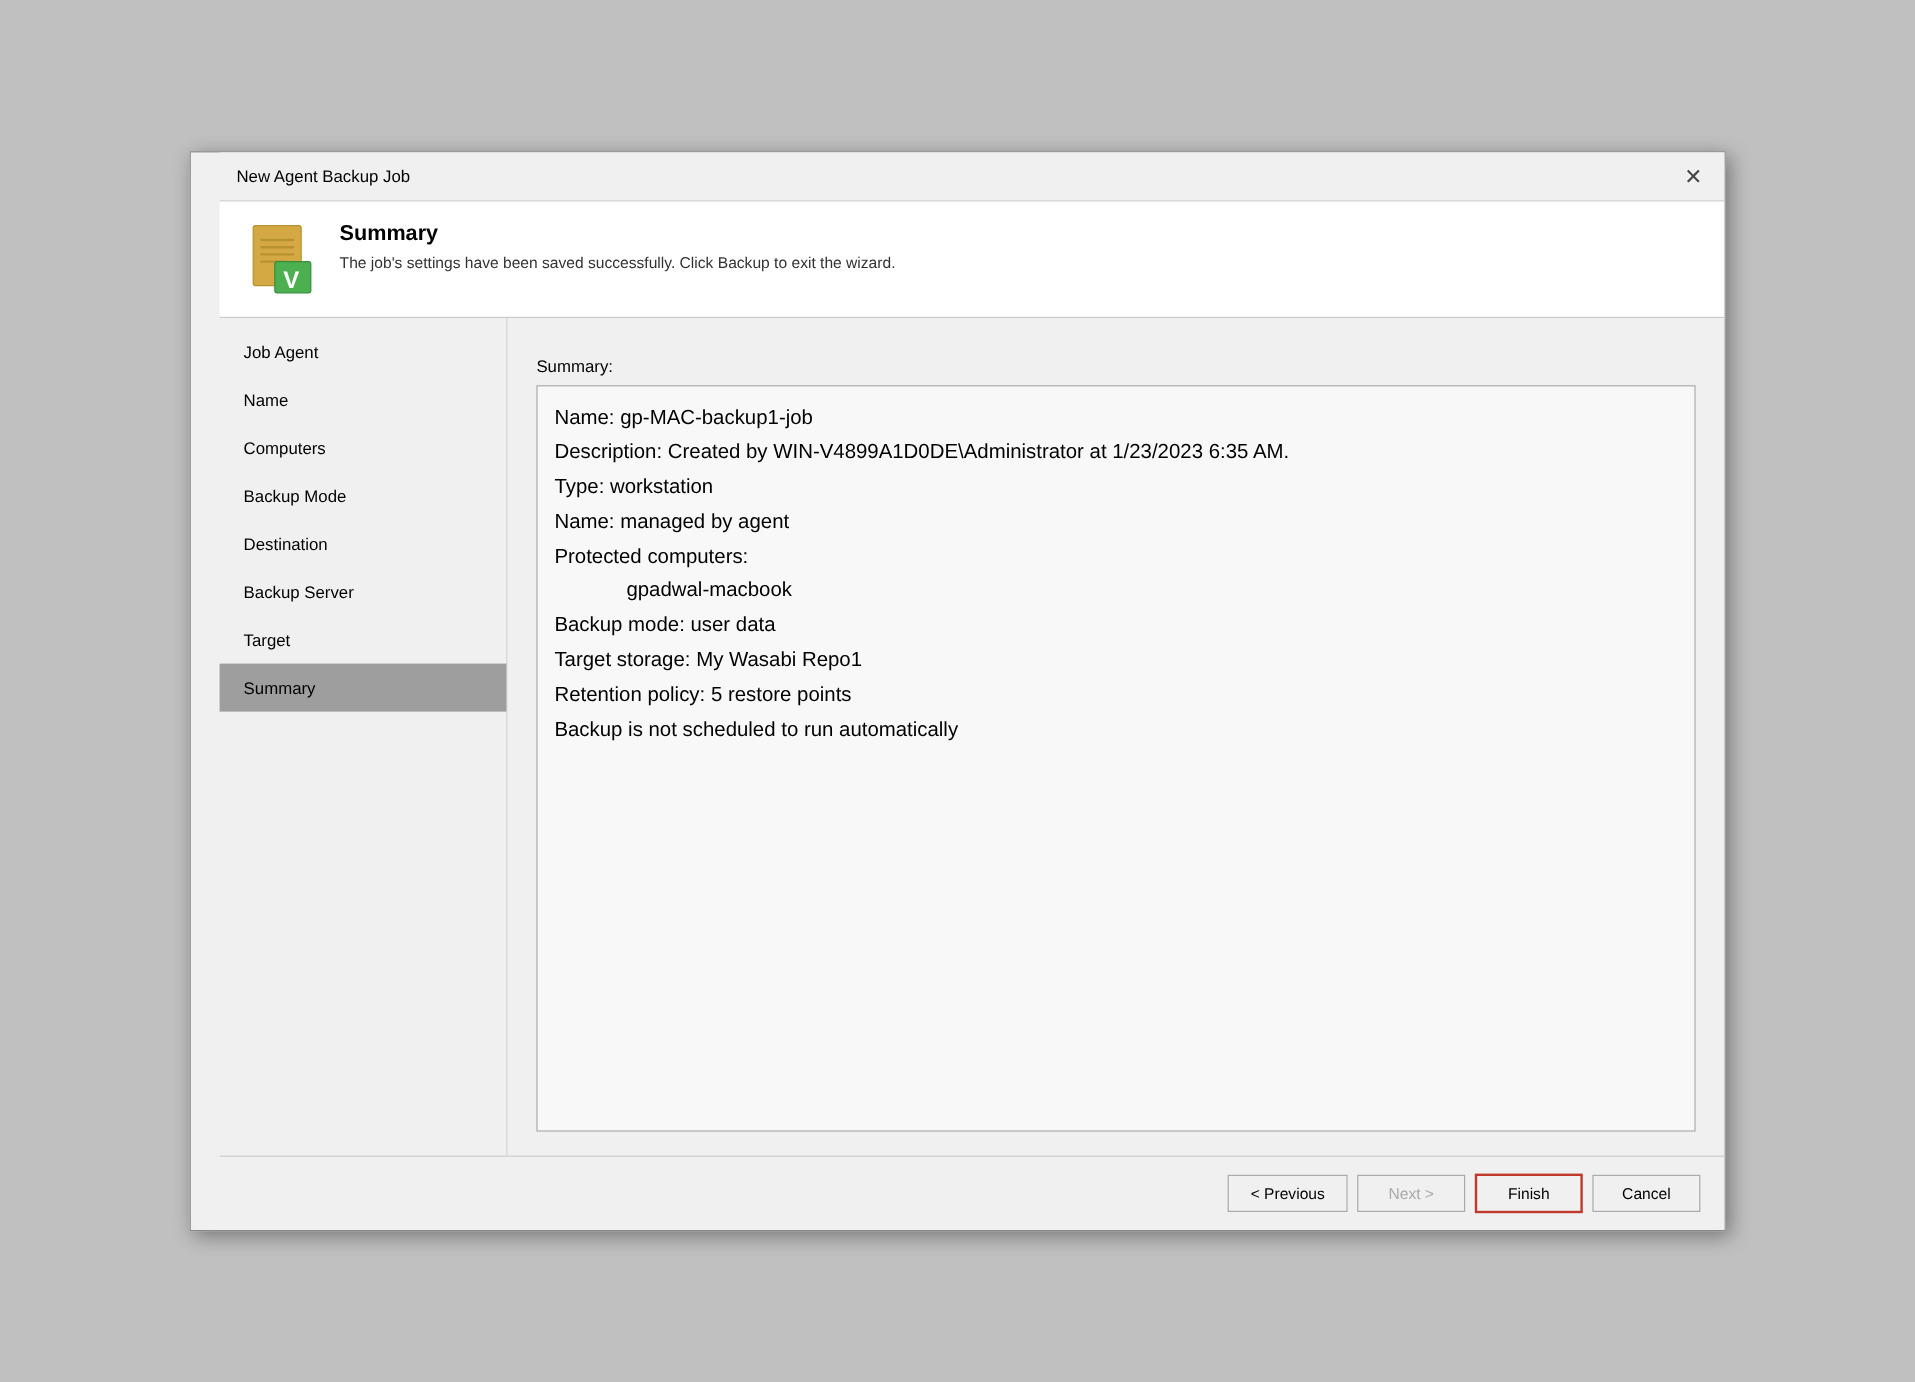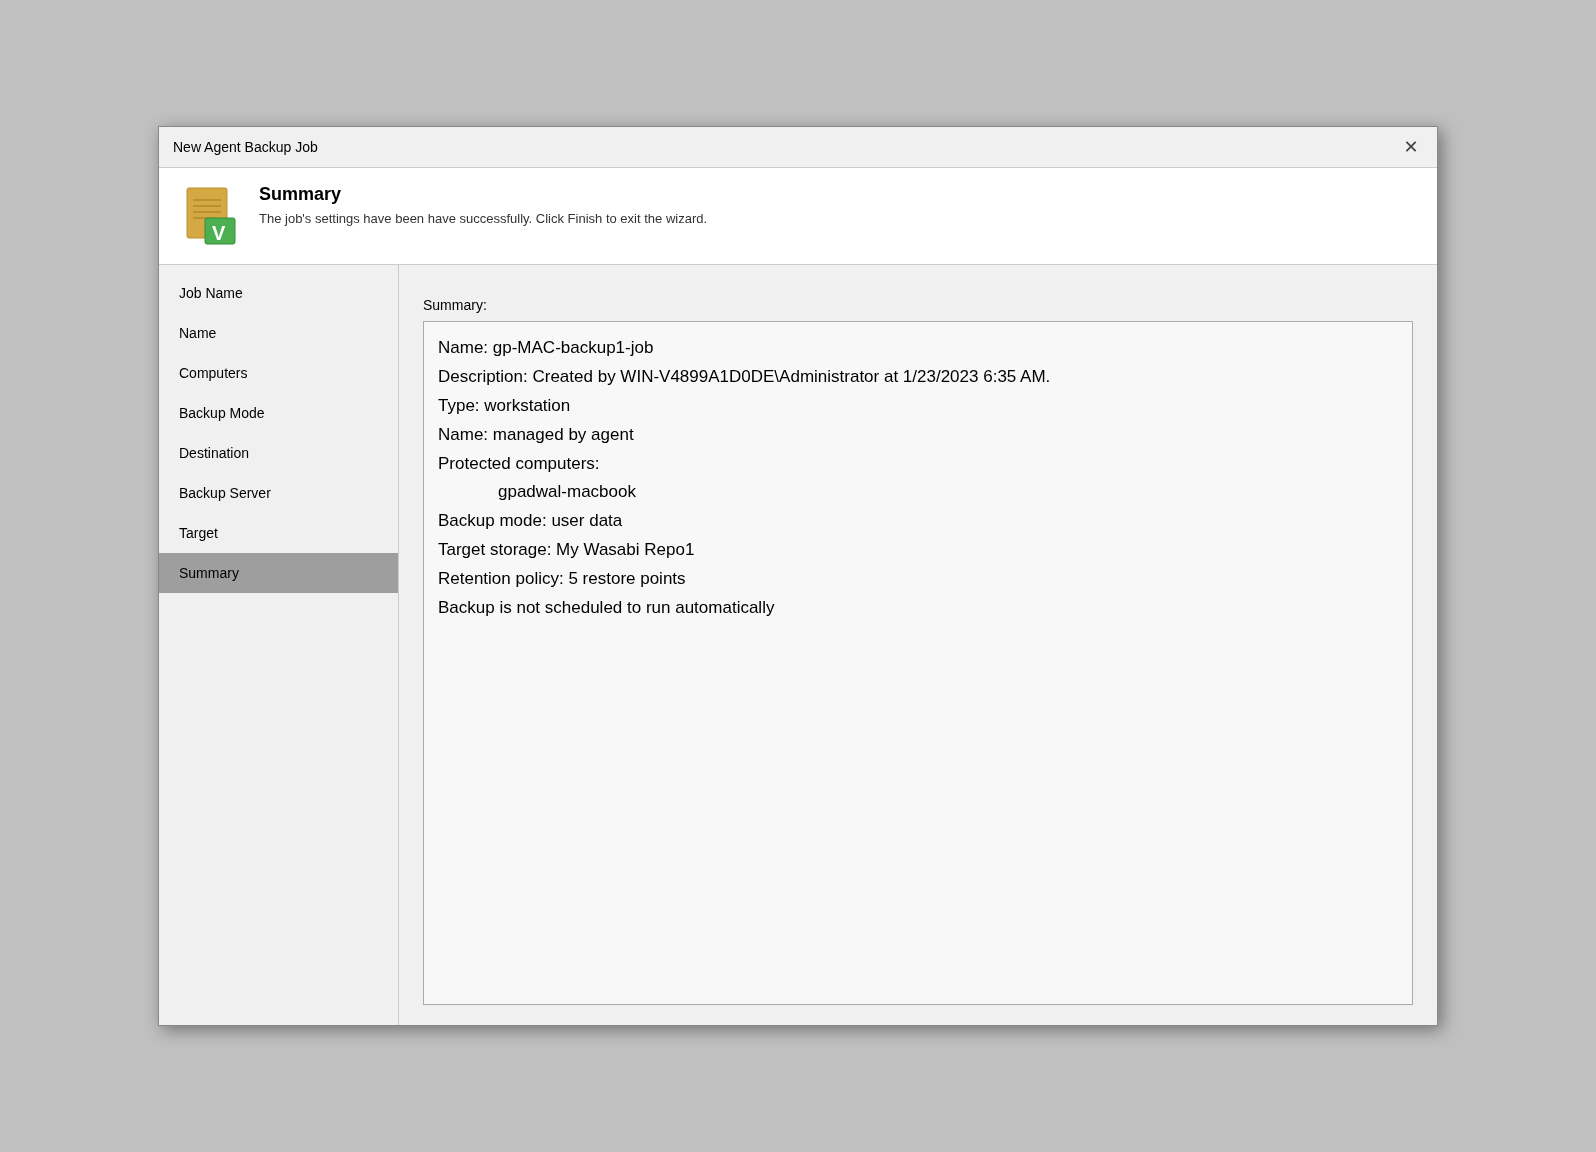--- a/index.html
+++ b/index.html
@@ -14,20 +14,21 @@
     }
     .dialog {
       background: #f0f0f0;
       border: 1px solid #888;
       width: 1280px;
       min-height: 900px;
       box-shadow: 4px 4px 16px rgba(0,0,0,0.4);
       display: flex;
       flex-direction: column;
       position: relative;
+      padding-left: 24px;
     }
     .title-bar {
       background: #f0f0f0;
       border-bottom: 1px solid #ccc;
       padding: 8px 14px;
       display: flex;
       align-items: center;
       justify-content: space-between;
     }
     .title-bar-text {
@@ -176,28 +177,28 @@
         <line x1="14" y1="34" x2="36" y2="34" stroke="#B8922E" stroke-width="2"></line>
 
         <rect x="26" y="34" width="30" height="26" rx="2" fill="#4CAF50"></rect>
         <rect x="26" y="34" width="30" height="26" rx="2" fill="none" stroke="#388E3C" stroke-width="1"></rect>
 
         <text x="33" y="56" font-size="20" font-weight="bold" fill="white" font-family="Arial">V</text>
       </svg>
     </div>
     <div class="header-text">
       <h2>Summary</h2>
-      <p>The job's settings have been have successfully. Click Finish to exit the wizard.</p>
+      <p>The job's settings have been saved successfully. Click Backup to exit the wizard.</p>
     </div>
   </div>
 
   <div class="content-area">
 
     <div class="sidebar">
-      <div class="sidebar-item">Job Name</div>
+      <div class="sidebar-item">Job Agent</div>
       <div class="sidebar-item">Name</div>
       <div class="sidebar-item">Computers</div>
       <div class="sidebar-item">Backup Mode</div>
       <div class="sidebar-item">Destination</div>
       <div class="sidebar-item">Backup Server</div>
       <div class="sidebar-item">Target</div>
       <div class="sidebar-item active">Summary</div>
     </div>
 
     <div class="main-panel">
@@ -210,13 +211,19 @@
         <span class="summary-line">Protected computers:</span>
         <span class="indent">gpadwal-macbook</span>
         <span class="summary-line">Backup mode: user data</span>
         <span class="summary-line">Target storage: My Wasabi Repo1</span>
         <span class="summary-line">Retention policy: 5 restore points</span>
         <span class="summary-line">Backup is not scheduled to run automatically</span>
       </div>
     </div>
   </div>
 
+  <div class="footer">
+    <button class="btn">&lt; Previous</button>
+    <button class="btn" disabled="">Next &gt;</button>
+    <button class="btn btn-finish">Finish</button>
+    <button class="btn">Cancel</button>
+  </div>
 </div>
 
 </body></html>

